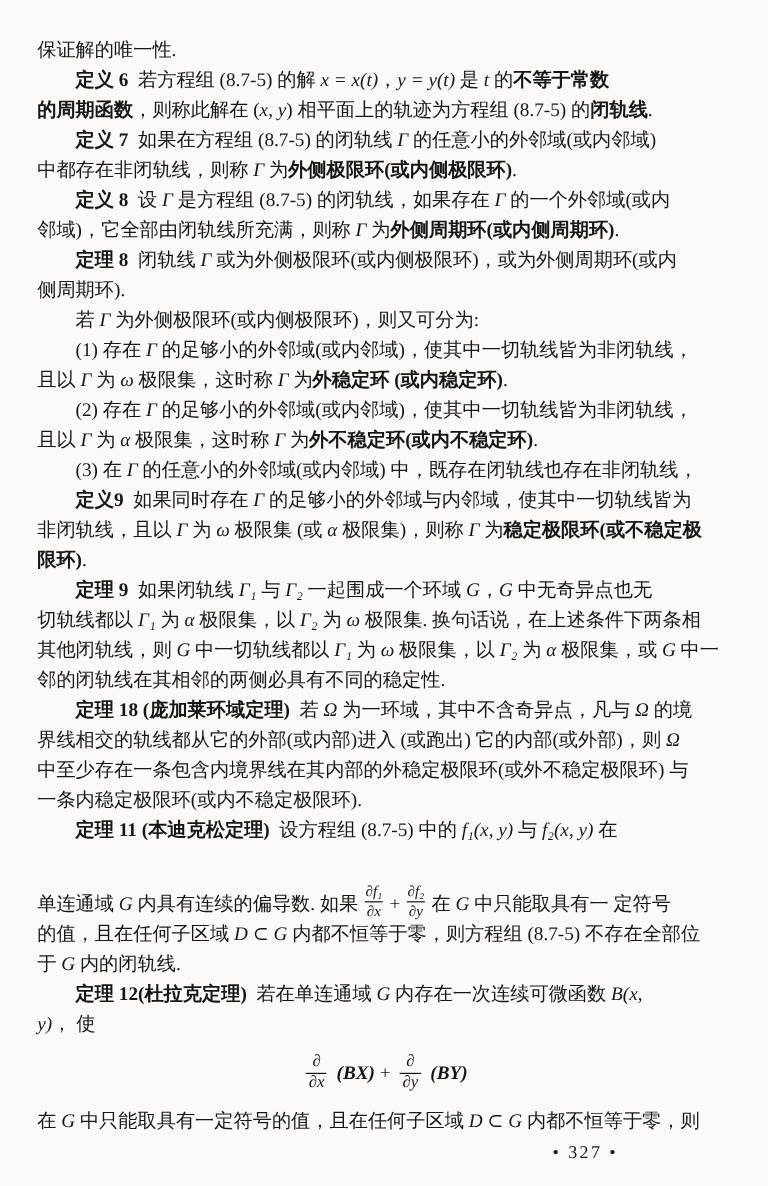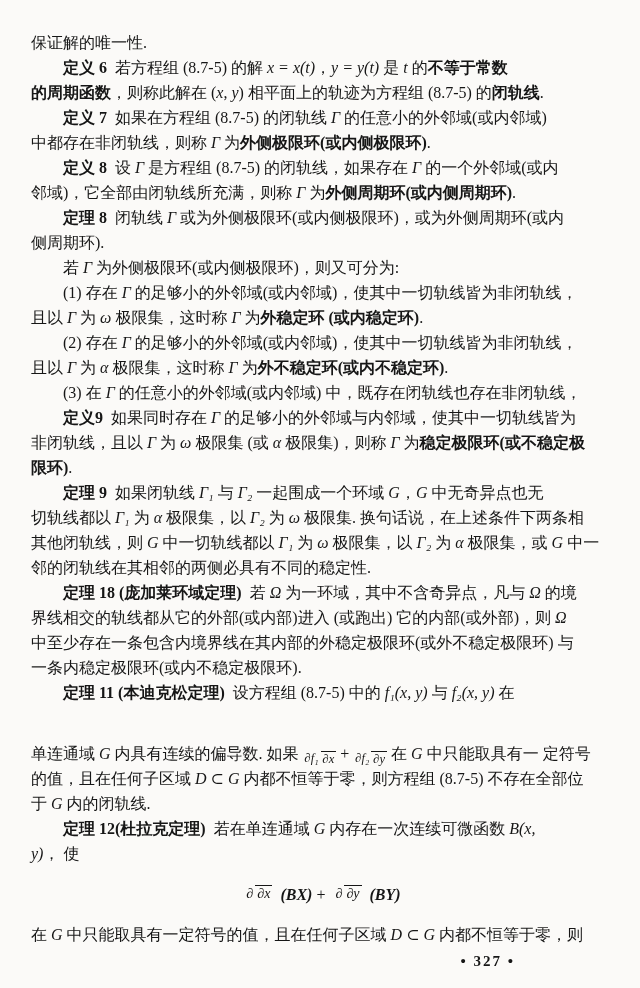--- a/index.html
+++ b/index.html
@@ -5,26 +5,26 @@
   html,body{margin:0;padding:0;}
   body{width:640px;height:988px;background:#fbfaf8;overflow:hidden;}
   .page{box-sizing:border-box;width:640px;height:988px;padding:30px 30px 0 31px;
         color:#161616;font-family:"Liberation Serif","DejaVu Serif",serif;font-size:16px;border-radius:30px;}
   .line{white-space:pre;height:25px;line-height:25px;}
   .line.indent{padding-left:32px;}
   .line.tall{height:44px;display:flex;align-items:flex-end;margin-top:17px;}
   .line.formula{height:48px;display:flex;align-items:center;justify-content:center;margin:4px 0;}
   .b{font-weight:bold;}
   .i{font-style:italic;}
-  .frac{display:inline-flex;flex-direction:row;align-items:center;vertical-align:middle;
+  .frac{display:inline-flex;flex-direction:column;align-items:center;vertical-align:middle;
         font-size:12.5px;line-height:1.15;font-style:italic;margin:0 4px;}
   .frac .den{border-top:1px solid #161616;padding:0 2px;}
   .frac .num{padding:0 2px;}
   .formula .frac{font-size:14px;}
-  .page-number{text-align:right;padding-right:95px;font-size:15px;margin-top:6px;letter-spacing:2px;font-weight:bold;}
+  .page-number{text-align:right;padding-right:95px;font-size:15px;margin-top:6px;letter-spacing:2px;}
 </style>
 </head>
 <body>
 
 <div class="page">
   <div id="content">
       <div class="line"><span>保证解的唯一性.</span></div>
       <div class="line indent"><span class="b">定义 6</span><span>  若方程组 (8.7-5) 的解 </span><span class="i">x = x(t)</span><span>，</span><span class="i">y = y(t)</span><span> 是 </span><span class="i">t</span><span> 的</span><span class="b">不等于常数</span></div>
       <div class="line"><span class="b">的周期函数</span><span>，则称此解在 (</span><span class="i">x</span><span>, </span><span class="i">y</span><span>) 相平面上的轨迹为方程组 (8.7-5) 的</span><span class="b">闭轨线</span><span>.</span></div>
       <div class="line indent"><span class="b">定义 7</span><span>  如果在方程组 (8.7-5) 的闭轨线 </span><span class="i">Γ</span><span> 的任意小的外邻域(或内邻域)</span></div>

